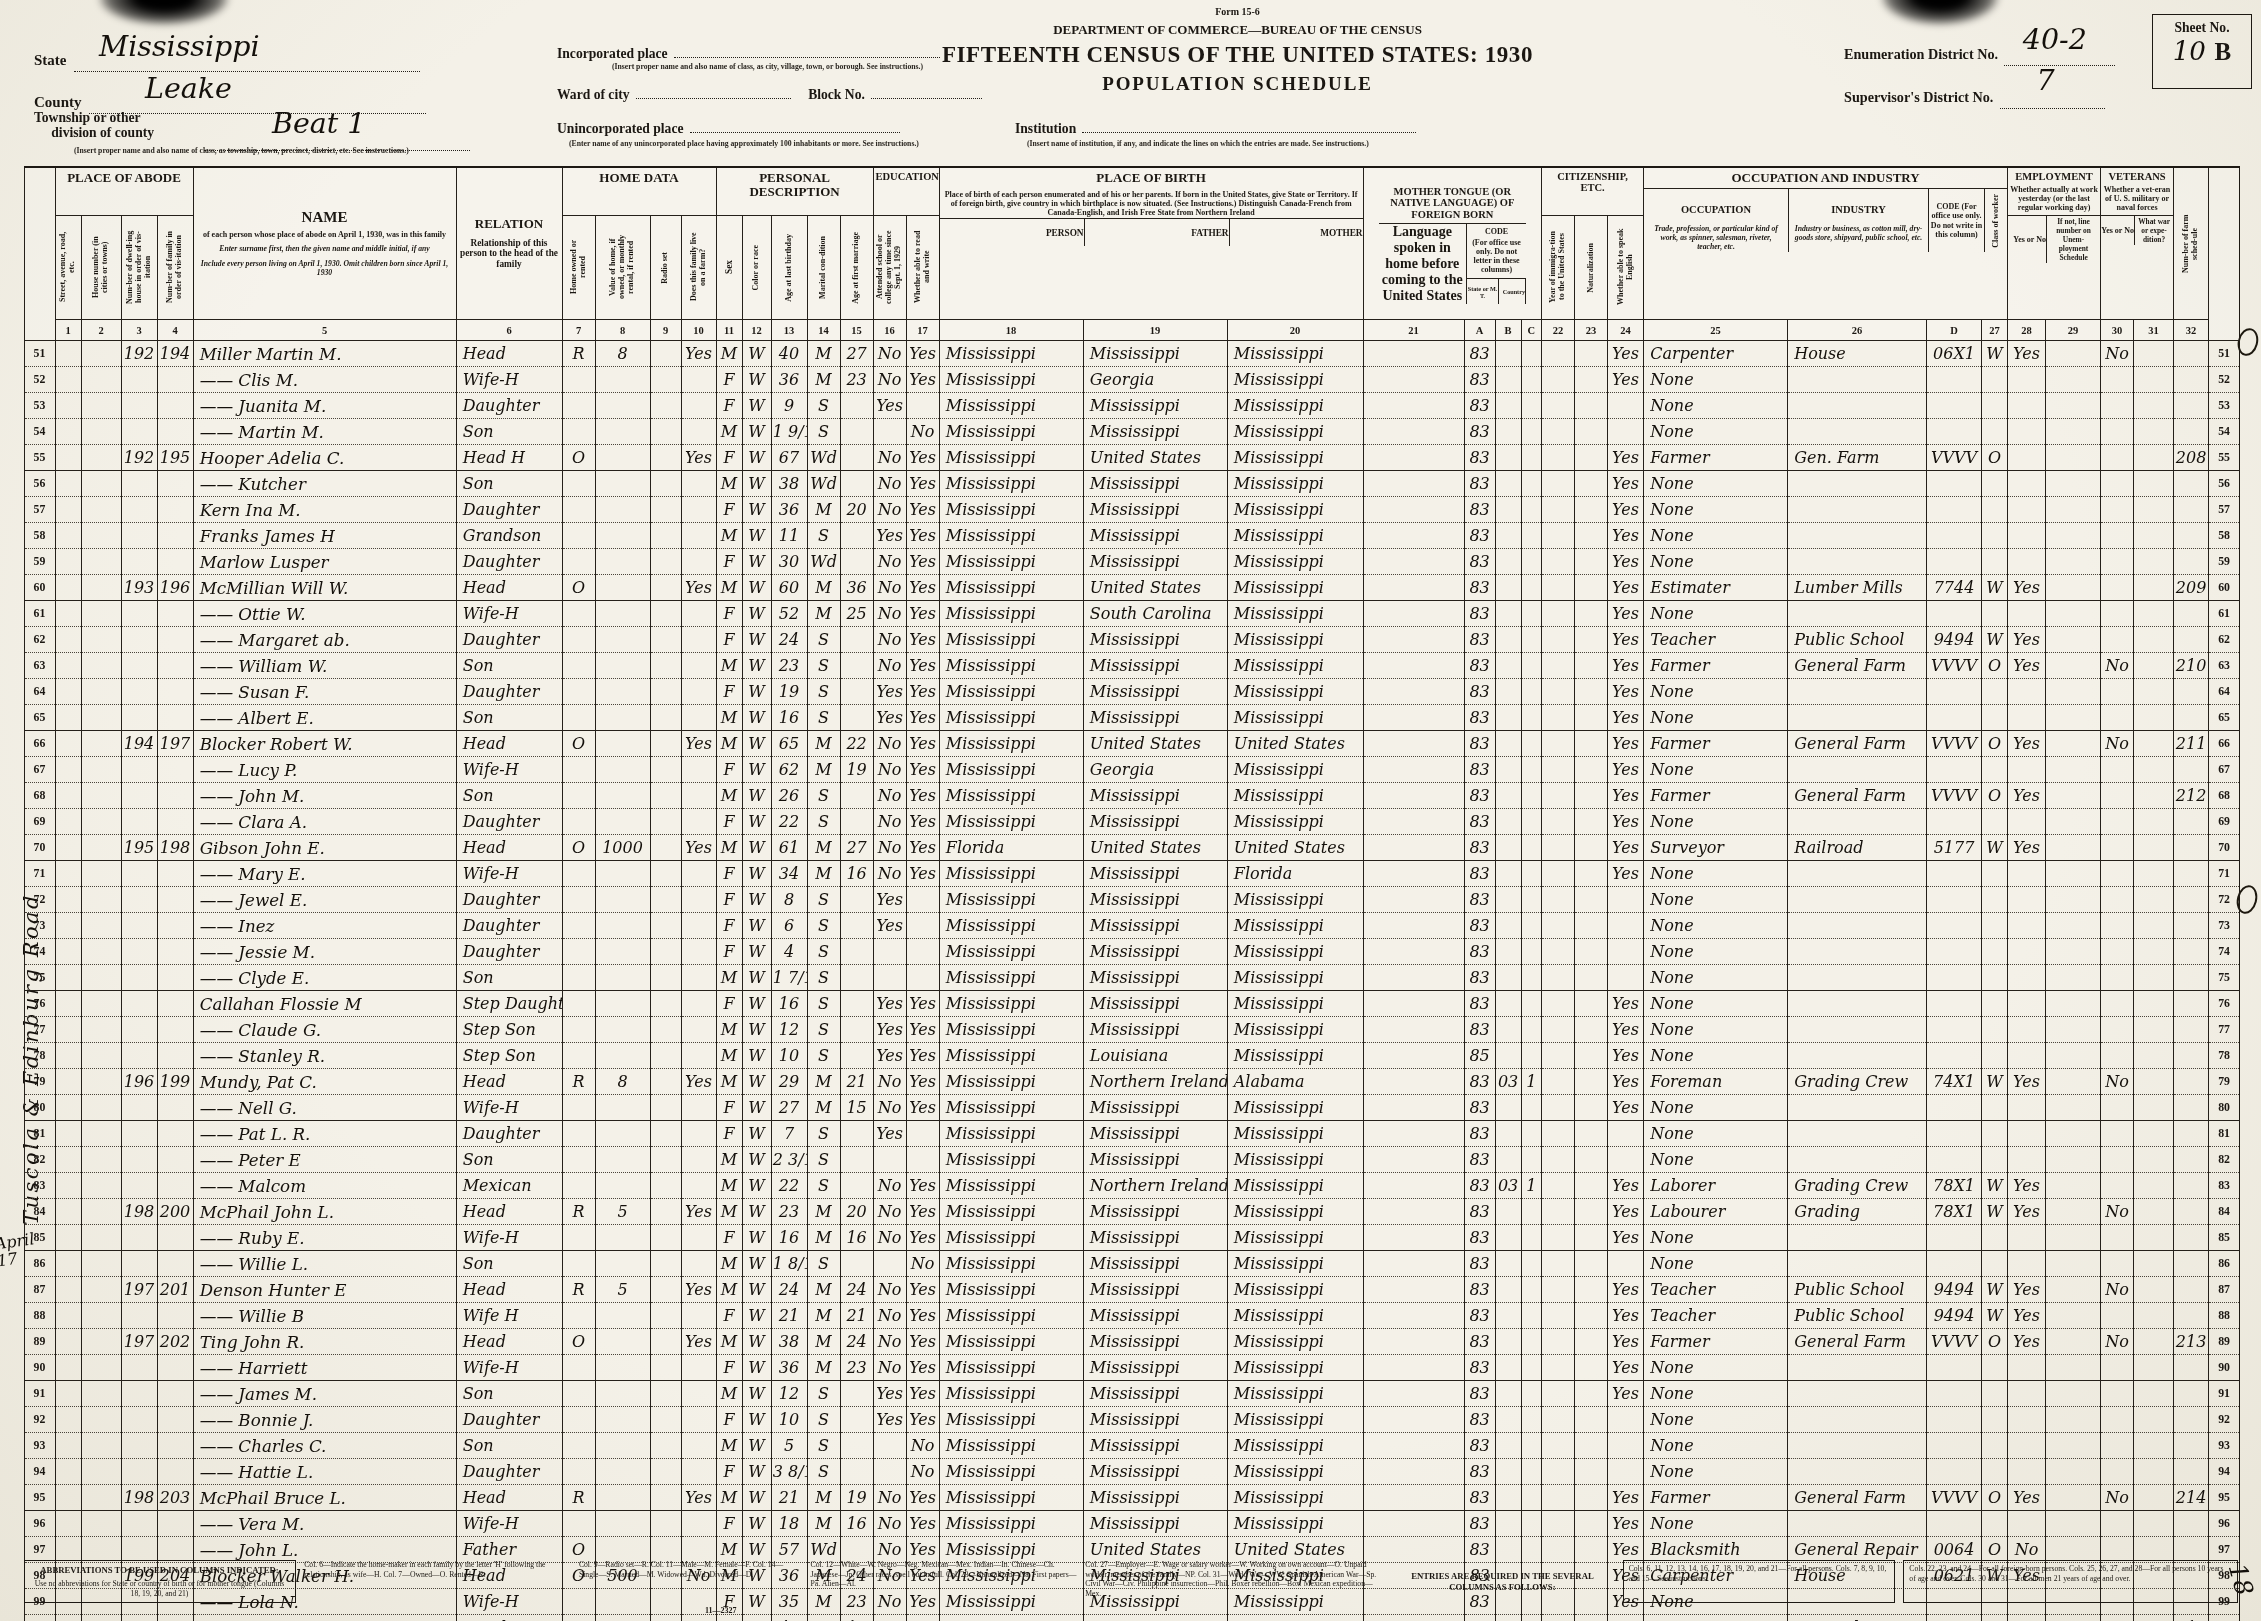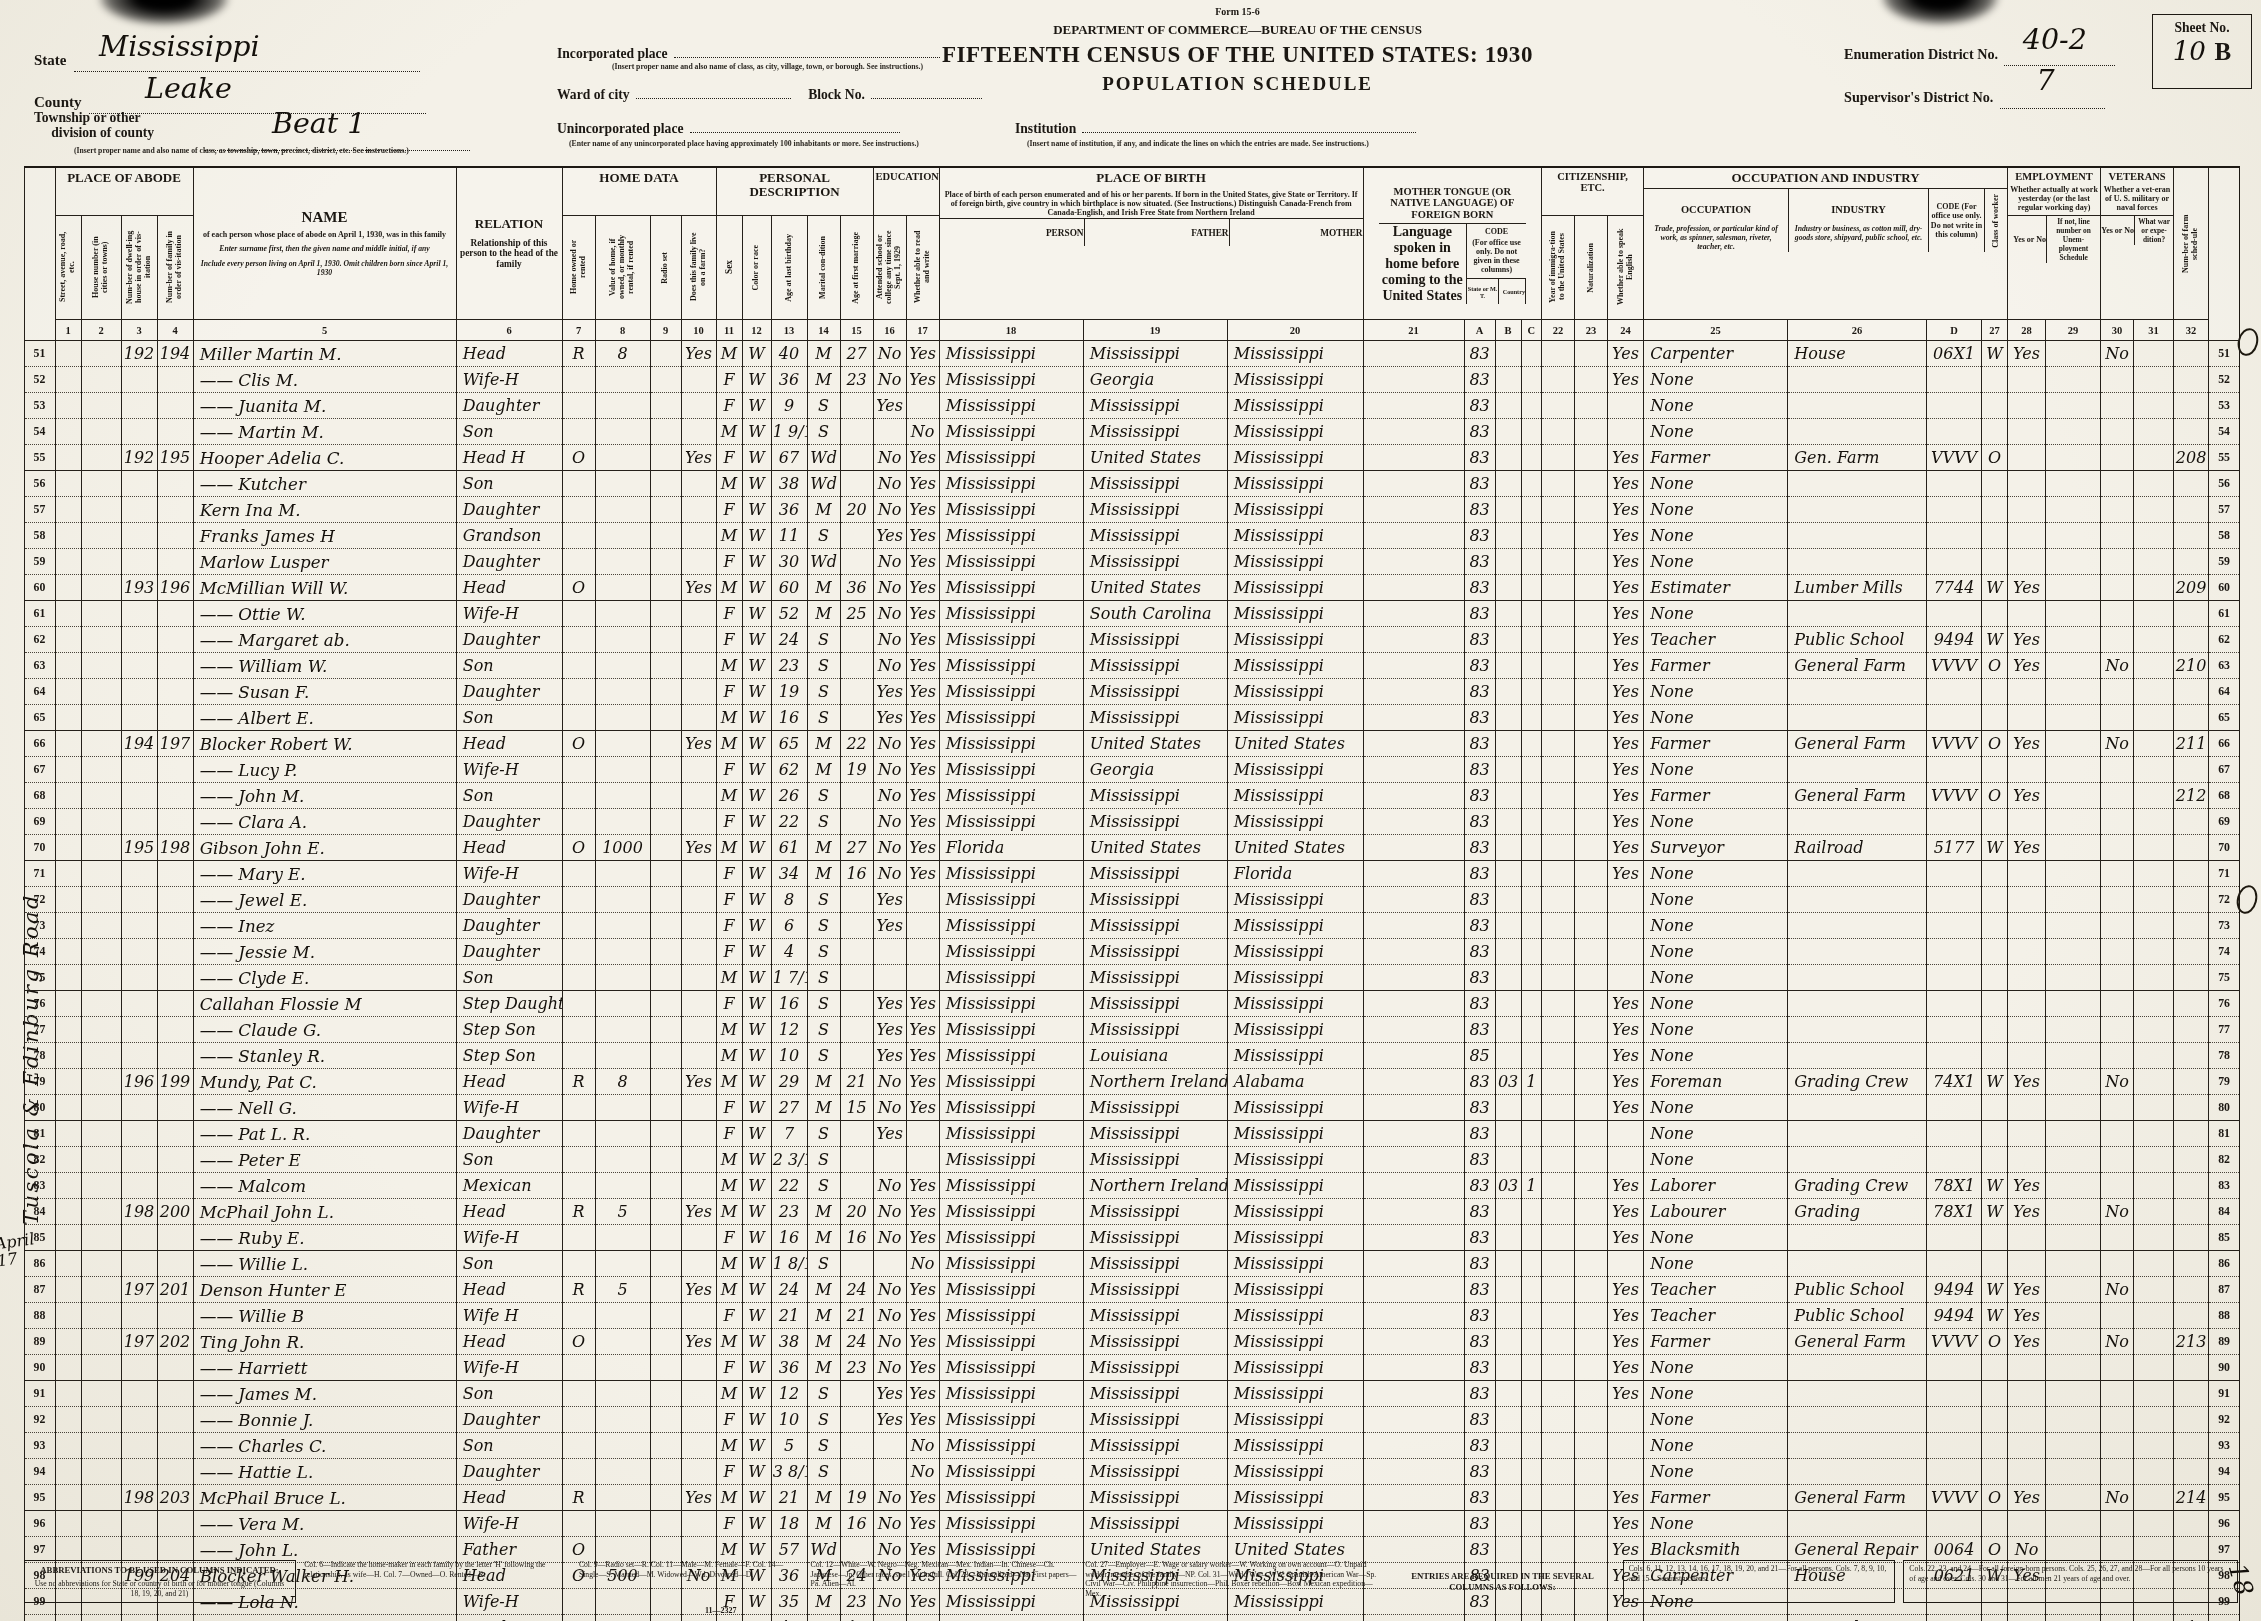--- a/index.html
+++ b/index.html
@@ -193,21 +193,21 @@
         <th rowspan="2" colspan="4" class="bL" style="padding:15px;vertical-align:top;">
           <div class="stack">
             <div class="gt2" style="padding:2.5px 1.2px;">MOTHER TONGUE (OR NATIVE LANGUAGE) OF FOREIGN BORN</div>
             <div class="row" style="flex:1;">
               <div class="cell" style="width:101px;">
                 <div class="sub" style="font-weight:bold;font-size:14px;">Language spoken in home before coming to the United States</div>
               </div>
               <div class="cell" style="flex:1;padding:0;">
                 <div class="stack" style="width:100%;">
                   <div class="sub" style="font-weight:bold;padding-top:3.7px;">CODE</div>
-                  <div class="sub" style="flex:1;padding:1.2px;">(For office use only.   Do not given in these columns)</div>
+                  <div class="sub" style="flex:1;padding:1.2px;">(For office use only.   Do not letter in these columns)</div>
                   <div class="row" style="flex:0 0 25px;">
                     <div class="cell" style="width:31px;font-size:6.2px;font-weight:bold;">State or M. T.</div>
                     <div class="cell" style="width:26px;font-size:6.2px;font-weight:bold;">Country</div>
                     <div class="cell" style="flex:1;font-size:6.2px;font-weight:bold;"></div>
                   </div>
                 </div>
               </div>
             </div>
           </div>
         </th>

